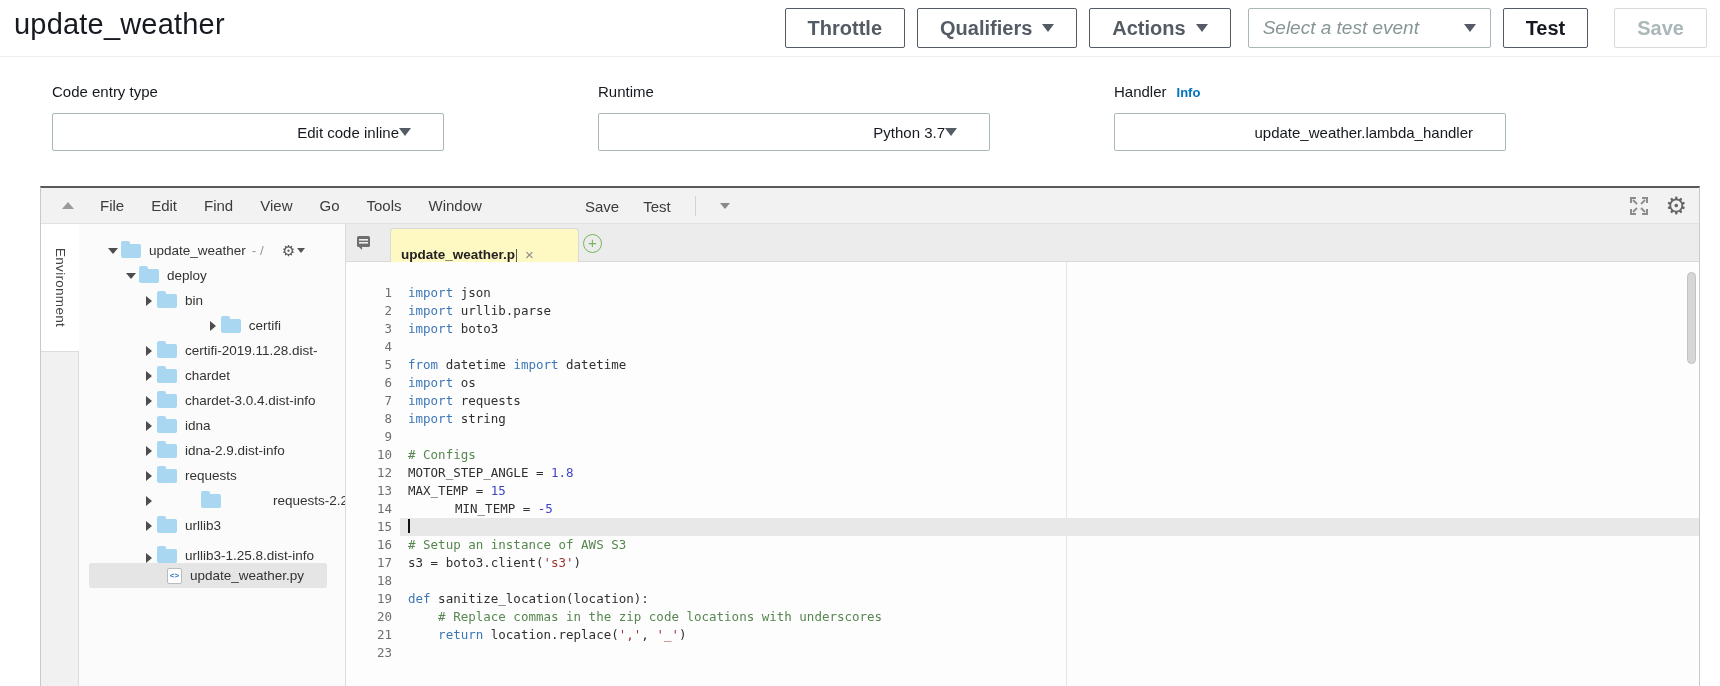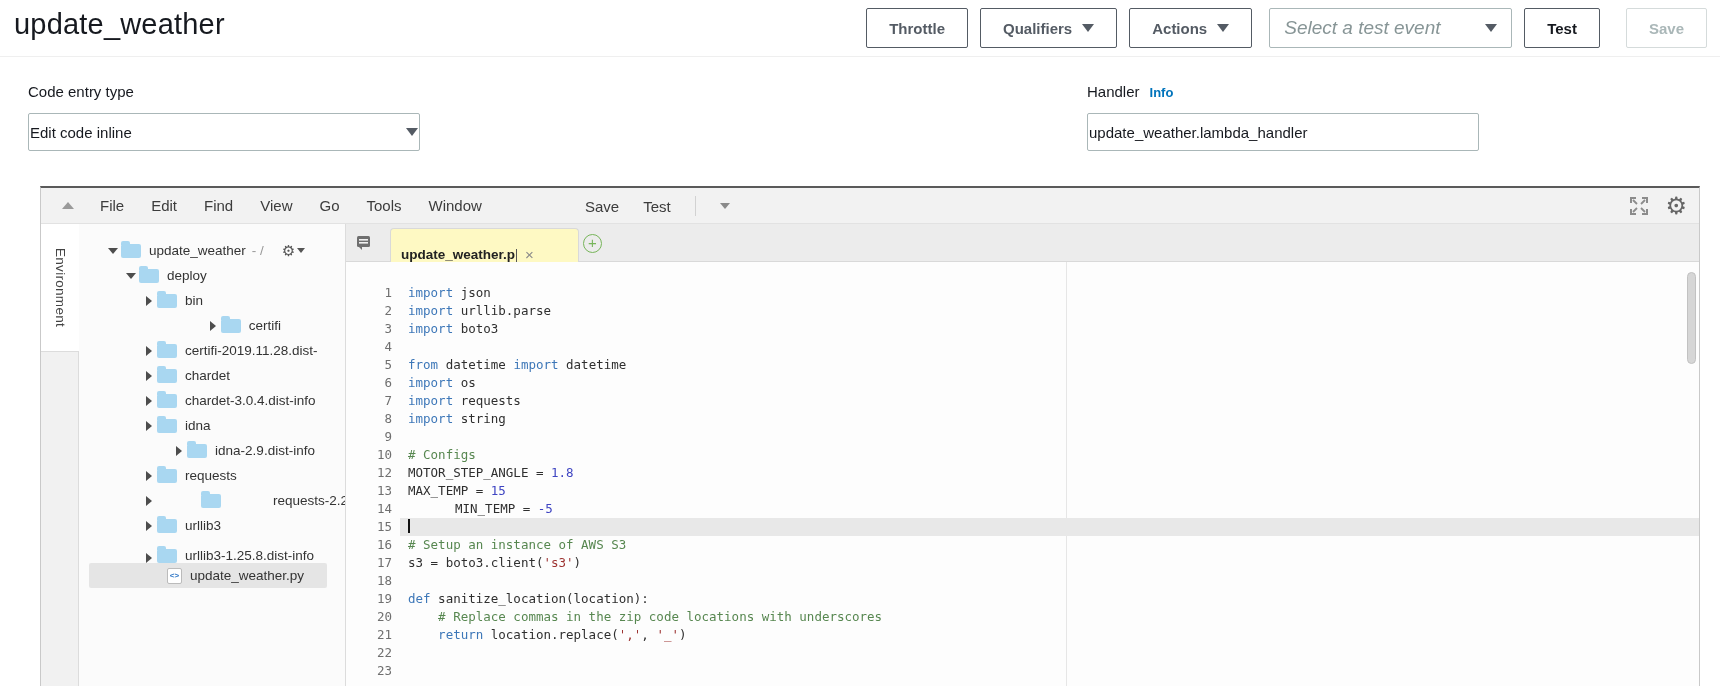--- a/index.html
+++ b/index.html
@@ -5,34 +5,34 @@
   * { margin:0; padding:0; box-sizing:border-box; }
   html,body { background:#fff; }
   body { font-family:"Liberation Sans", sans-serif; color:#16191f; }
   #stage { position:relative; width:1720px; height:686px; overflow:hidden; background:#fff; }
 
   
   .page-header { position:absolute; left:0; top:0; width:1720px; height:57px; background:#fff; border-bottom:1px solid #efefef; }
   .page-title { position:absolute; left:14px; top:8px; font-size:29px; font-weight:400; color:#16191f; letter-spacing:0.2px; }
   .hdr-actions { position:absolute; right:13px; top:8px; height:40px; display:flex; align-items:center; }
   .aws-btn { height:40px; padding:0 22px; background:#fff; border:1px solid #545b64; border-radius:2px;
-             font-size:15px; font-weight:700; color:#545b64; display:flex; align-items:center; gap:10px; cursor:pointer; margin-left:12px; white-space:nowrap; }
+             font-size:20px; font-weight:700; color:#545b64; display:flex; align-items:center; gap:10px; cursor:pointer; margin-left:12px; white-space:nowrap; }
   .aws-btn.primary-ish { color:#16191f; border-color:#545b64; }
   .aws-btn.disabled { color:#aab7b8; border-color:#d5dbdb; font-weight:700; margin-left:26px; }
   .event-select { width:243px; height:40px; margin-left:17px; background:#fff; border:1px solid #aab7b8; border-radius:2px;
                   display:flex; align-items:center; justify-content:space-between; padding:0 14px; cursor:pointer; }
   .event-select .ph { font-size:19px; font-style:italic; color:#879596; }
   .caret-down { width:0; height:0; border-left:6px solid transparent; border-right:6px solid transparent; border-top:8px solid #545b64; }
 
   
   .cfg-col { position:absolute; top:83px; }
   .cfg-label { font-size:15px; color:#16191f; }
   .cfg-label .info { color:#0073bb; font-weight:700; font-size:13px; margin-left:10px; cursor:pointer; }
   .cfg-field { margin-top:13px; width:392px; height:38px; border:1px solid #aab7b8; border-radius:2px; background:#fff;
-               display:flex; align-items:center; justify-content:space-between; padding:0 1px; font-size:15px; color:#16191f; cursor:pointer; }
+               display:flex; align-items:center; justify-content:flex-end; padding:0 32px; font-size:15px; color:#16191f; cursor:pointer; }
   .cfg-field.text-input { cursor:text; }
 
   
   .editor { position:absolute; left:40px; top:186px; width:1660px; height:505px; border:1px solid #c9c9c9; border-top:2px solid #5a5a5a; background:#fdfdfd; }
 
   
   .menubar { position:absolute; left:0; top:0; right:0; height:36px; background:#f2f2f2; border-bottom:1px solid #e2e2e2; display:flex; align-items:center; }
   .collapse-tri { width:0; height:0; border-left:6px solid transparent; border-right:6px solid transparent; border-bottom:7px solid #9a9a9a; margin-left:21px; cursor:pointer; }
   .menus { display:flex; margin-left:26px; gap:27px; font-size:15px; color:#3c3c3c; }
   .menus span { cursor:pointer; }
@@ -104,28 +104,35 @@
       </button>
       <div class="event-select">
         <span class="ph">Select a test event</span>
         <span class="caret-down"></span>
       </div>
       <button class="aws-btn primary-ish">Test</button>
       <button class="aws-btn disabled">Save</button>
     </div>
   </div>
 
-  <div class="cfg-col" style="left:28px;">
+  <div class="cfg-col" style="left:52px;">
     <div class="cfg-label">Code entry type</div>
     <div class="cfg-field">
       <span>Edit code inline</span>
       <span class="caret-down"></span>
     </div>
   </div>
-  <div class="cfg-col" style="left:1087px;">
+  <div class="cfg-col" style="left:598px;">
+    <div class="cfg-label">Runtime</div>
+    <div class="cfg-field">
+      <span>Python 3.7</span>
+      <span class="caret-down"></span>
+    </div>
+  </div>
+  <div class="cfg-col" style="left:1114px;">
     <div class="cfg-label">
       <span>Handler</span><span class="info">Info</span>
     </div>
     <div class="cfg-field text-input">
       <span>update_weather.lambda_handler</span>
     </div>
   </div>
 
   <div class="editor">
 
@@ -218,21 +225,21 @@
           <span class="folder-ic"></span>
           <span>chardet-3.0.4.dist-info</span>
         </div>
         <div class="tree-row" style="padding-left: 62px;">
           <span class="tri-slot">
             <span class="tri-col"></span>
           </span>
           <span class="folder-ic"></span>
           <span>idna</span>
         </div>
-        <div class="tree-row" style="padding-left: 62px; justify-content: center;">
+        <div class="tree-row" style="padding-left: 62px;">
           <span class="tri-slot">
             <span class="tri-col"></span>
           </span>
           <span class="folder-ic"></span>
           <span>idna-2.9.dist-info</span>
         </div>
         <div class="tree-row" style="padding-left: 62px;">
           <span class="tri-slot">
             <span class="tri-col"></span>
           </span>
@@ -359,23 +366,19 @@
         </div>
         <div class="code-row">
           <span class="ln">20</span>
           <span class="cl"><span style="color: rgb(47, 47, 47);">    </span><span style="color: rgb(87, 135, 80);"># Replace commas in the zip code locations with underscores</span></span>
         </div>
         <div class="code-row">
           <span class="ln">21</span>
           <span class="cl"><span style="color: rgb(47, 47, 47);">    </span><span style="color: rgb(61, 119, 184); text-align: right;">return</span><span style="color: rgb(47, 47, 47);"> location.replace(</span><span style="color: rgb(157, 51, 49);">','</span><span style="color: rgb(47, 47, 47);">, </span><span style="color: rgb(157, 51, 49);">'_'</span><span style="color: rgb(47, 47, 47);">)</span></span>
         </div>
         <div class="code-row">
-          <span class="ln">22</span>
-          <span class="cl"></span>
-        </div>
-        <div class="code-row">
           <span class="ln">23</span>
           <span class="cl"></span>
         </div>
       </div>
 
   </div>
 </div>
 
 </body></html>

